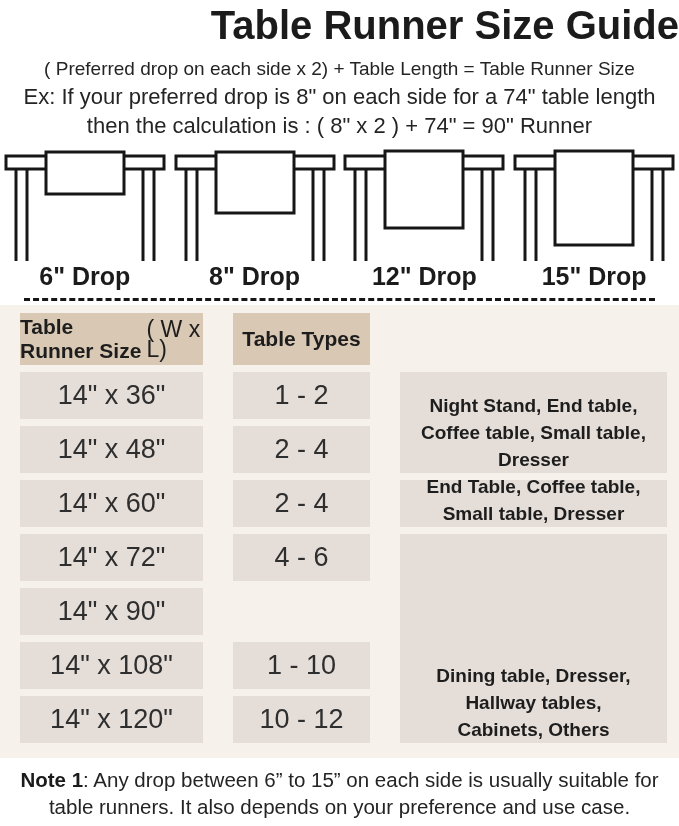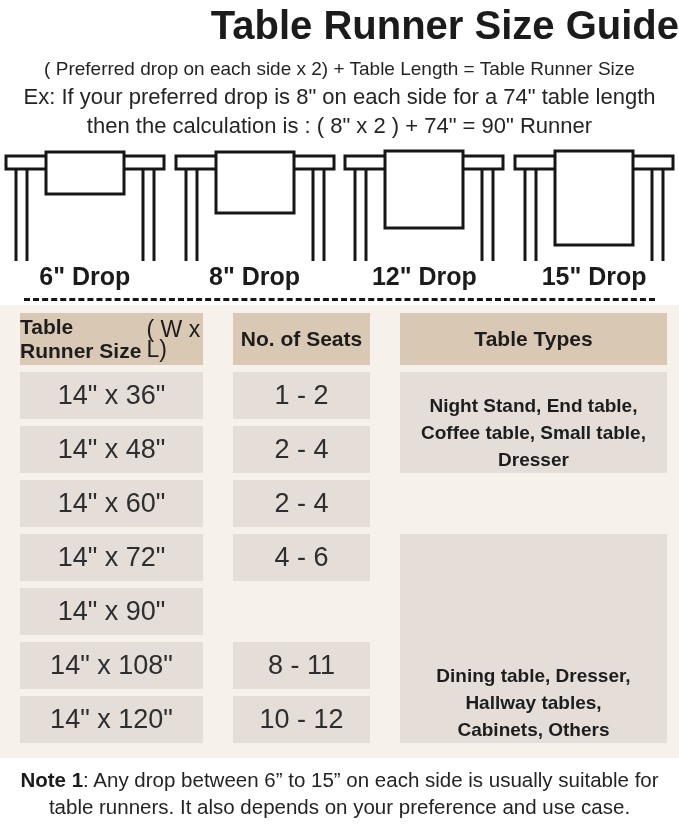--- a/index.html
+++ b/index.html
@@ -158,50 +158,50 @@
 
 <div class="sep"></div>
 
 <div class="panel">
   <div class="grid">
 
     <div class="hcell c1">
       <span class="big">Table Runner Size</span>
       <span class="small">( W x L)</span>
     </div>
-    <div class="hcell c2">
-      <span class="big">No. of Seats</span>
-    </div>
     <div class="hcell">
       <span class="big">Table Types</span>
     </div>
 
     <div class="cell c1">14" x 36"</div>
     <div class="cell c2">1 - 2</div>
 
     <div class="cell c1">14" x 48"</div>
     <div class="cell c2">2 - 4</div>
 
     <div class="cell c1">14" x 60"</div>
     <div class="cell c2">2 - 4</div>
 
     <div class="cell c1">14" x 72"</div>
     <div class="cell c2">4 - 6</div>
 
     <div class="cell c1">14" x 90"</div>
 
     <div class="cell c1">14" x 108"</div>
-    <div class="cell c2">8 - 11</div>
+    <div class="cell c2">1 - 10</div>
 
     <div class="cell c1">14" x 120"</div>
     <div class="cell c2">10 - 12</div>
 
     <div class="types-cell tg-a">
       <span class="txt-a">Night Stand, End table, Coffee table, Small table, Dresser</span>
     </div>
+    <div class="types-cell tg-b">
+      <span class="txt-b">End Table, Coffee table, Small table, Dresser</span>
+    </div>
     <div class="types-cell tg-c">
       <span class="txt-c">Dining table, Dresser, Hallway tables, Cabinets, Others</span>
     </div>
 
   </div>
 </div>
 
 <div class="notes">
   <div class="note-1"><b>Note 1</b><span>: Any drop between 6” to 15” on each side is usually suitable for table runners. It also depends on your preference and use case.</span></div>
 

